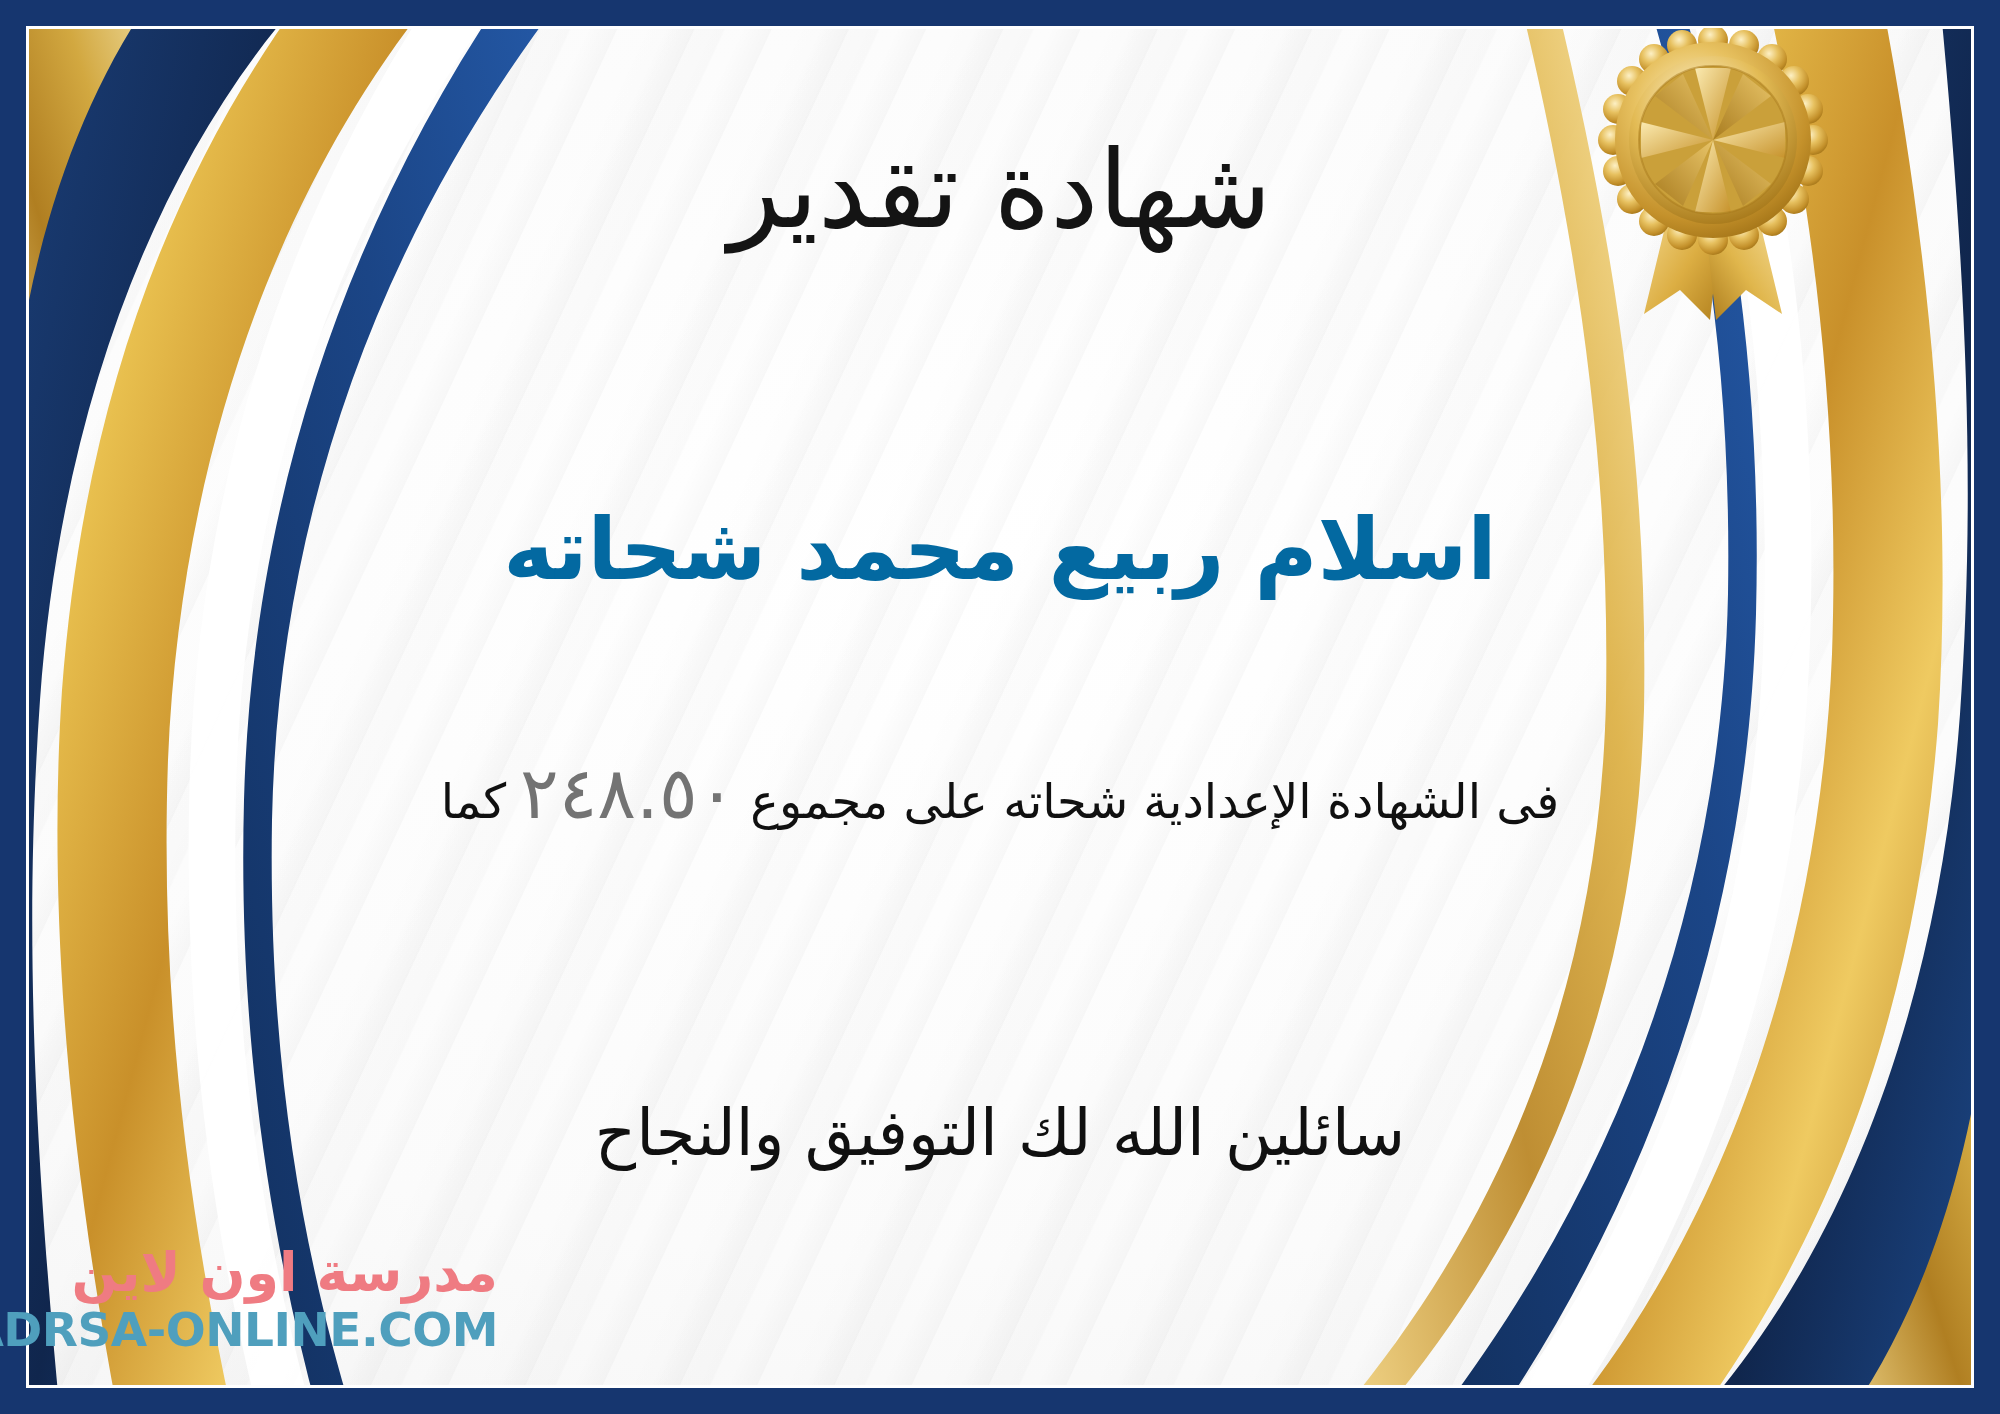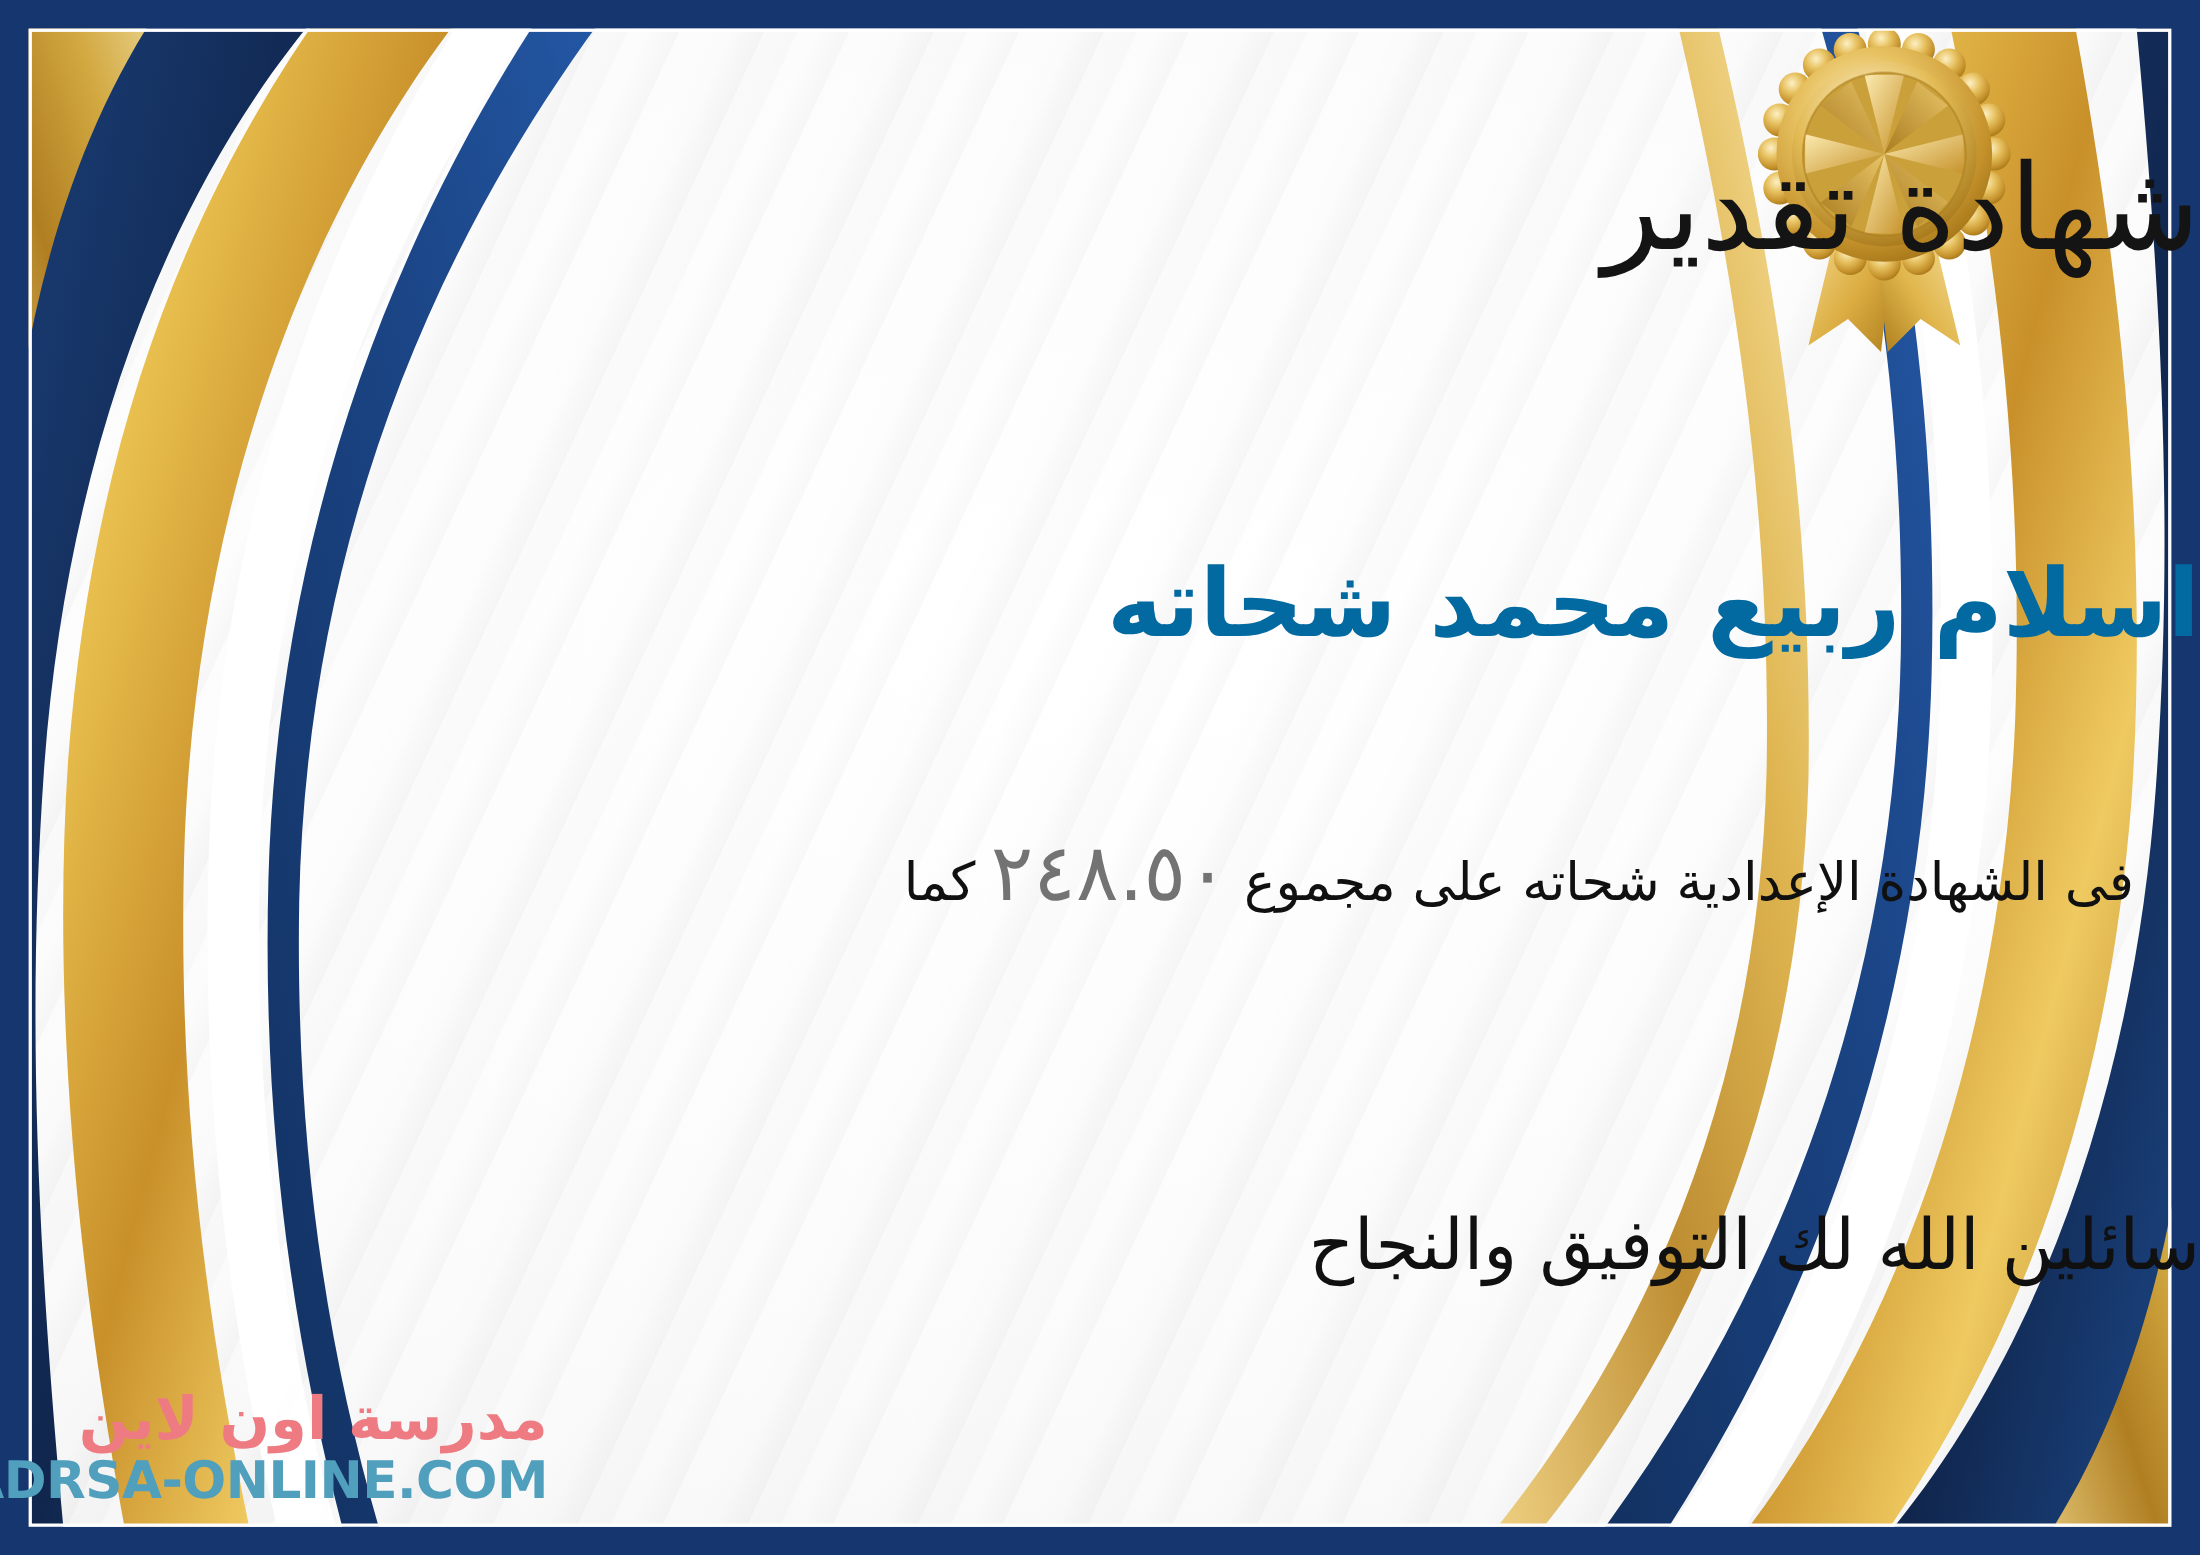--- a/index.html
+++ b/index.html
@@ -73,21 +73,21 @@
   }
 
   
   .content {
     position: absolute;
     left: 0;
     top: 0;
     width: 2000px;
     height: 1414px;
     direction: rtl;
-    text-align: right;
+    text-align: center;
   }
 
   .title {
     position: absolute;
     top: 128px;
     left: 0;
     right: 0;
     font-size: 108px;
     line-height: 1.15;
     font-weight: 400;
@@ -139,21 +139,20 @@
 
   
   .brand {
     position: absolute;
     left: 28px;
     top: 1246px;
     width: 470px;
     height: 140px;
     direction: rtl;
     display: flex;
-    align-items: center;
     gap: 10px;
   }
   .brand-text {
     display: flex;
     flex-direction: column;
     align-items: flex-start;
     line-height: 1;
   }
   .brand-ar {
     font-size: 54px;

